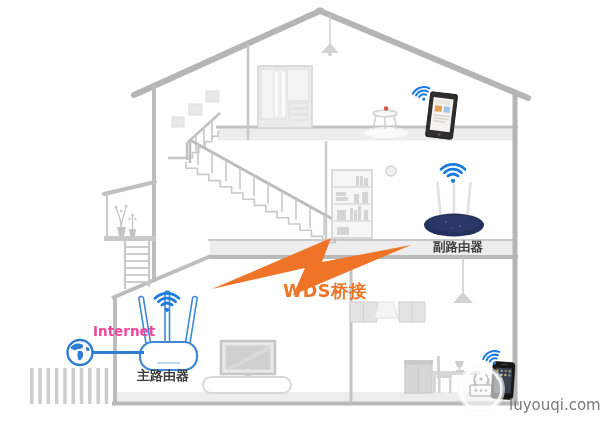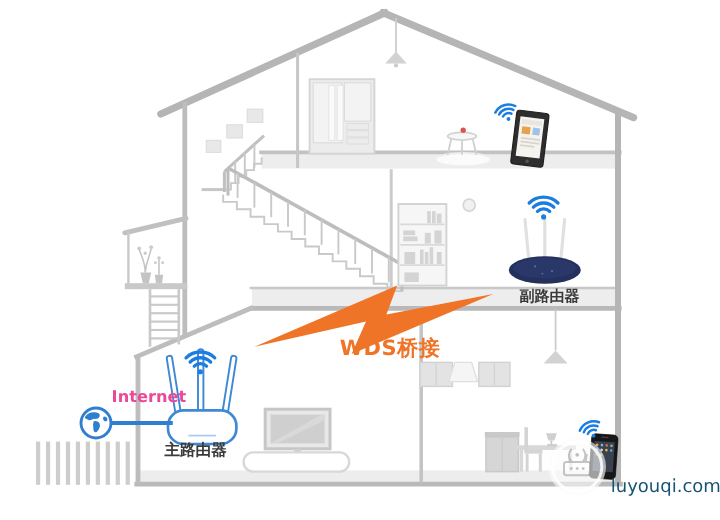--- a/index.html
+++ b/index.html
@@ -5,21 +5,21 @@
   html,body{margin:0;padding:0;background:#ffffff;}
   .stage{position:relative;width:600px;height:433px;background:#ffffff;overflow:hidden;
          font-family:"DejaVu Sans","Liberation Sans",sans-serif;}
   .stage svg{position:absolute;left:0;top:0;}
   .lbl{position:absolute;line-height:1.15;white-space:nowrap;}
   .lbl-internet{left:52px;top:324px;width:58px;font-size:13.5px;font-weight:bold;color:#ec4899;margin-left:41px;}
   .lbl-main{left:119px;top:369px;width:88px;text-align:center;font-size:13px;font-weight:bold;color:#3a3a3a;}
   .lbl-sec{left:414px;top:240px;width:88px;text-align:center;font-size:12.5px;font-weight:bold;color:#3a3a3a;}
   .lbl-wds{left:270px;top:281px;width:110px;font-size:17.5px;font-weight:bold;color:#ee7428;letter-spacing:.5px;text-align:center;}
   .wm-brand{left:506px;top:365px;font-size:27px;font-weight:bold;color:#cccccc;opacity:.75;letter-spacing:1px;}
-  .wm-domain{left:509px;top:397px;font-size:15px;color:#0c4a6e;opacity:.95;}
+  .wm-domain{left:509px;top:397px;font-size:15px;color:#737373;opacity:.95;}
 </style>
 </head>
 <body>
 
 <div class="stage">
 <svg width="600" height="433" viewBox="0 0 600 433">
   <defs>
     <g id="wifi" fill="none" stroke="#1b7ce2" stroke-width="3.4" stroke-linecap="round">
       <path d="M13.8,23.8 A8.8,8.8 0 0 1 26.2,23.8"></path>
       <path d="M9.6,19.6 A14.8,14.8 0 0 1 30.4,19.6"></path>

